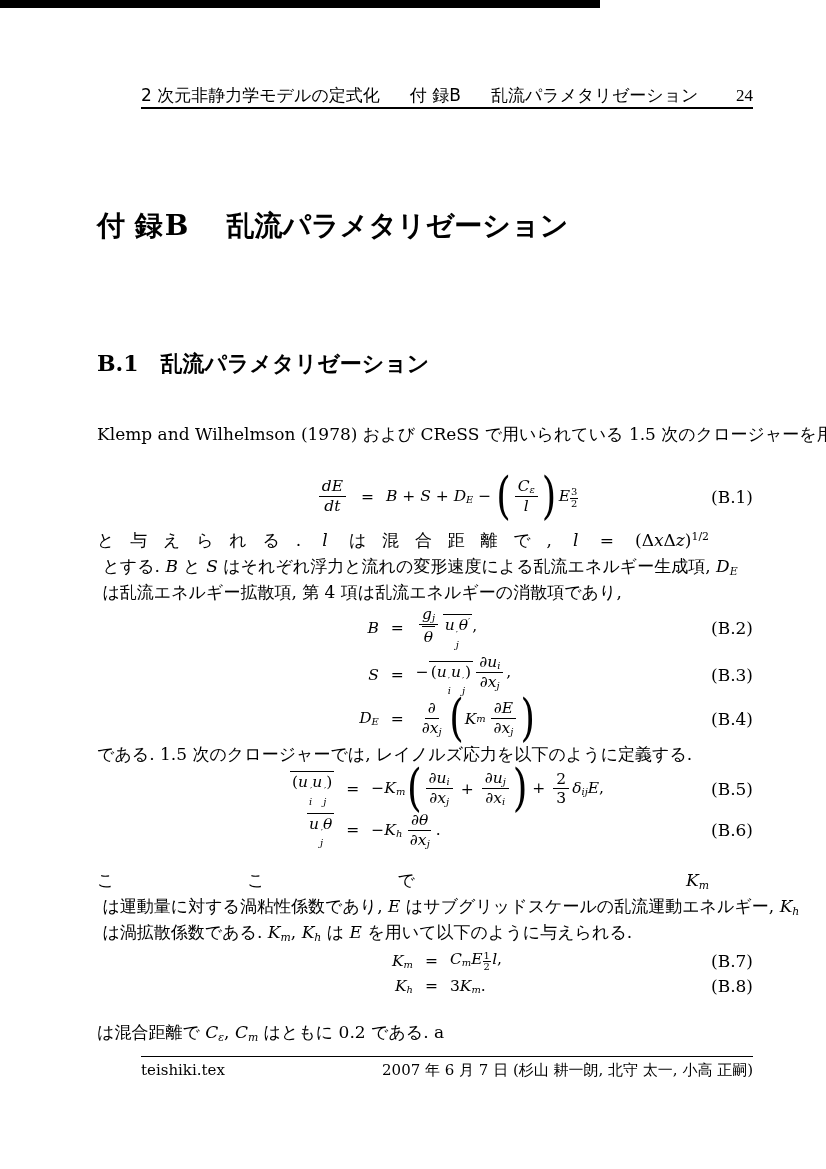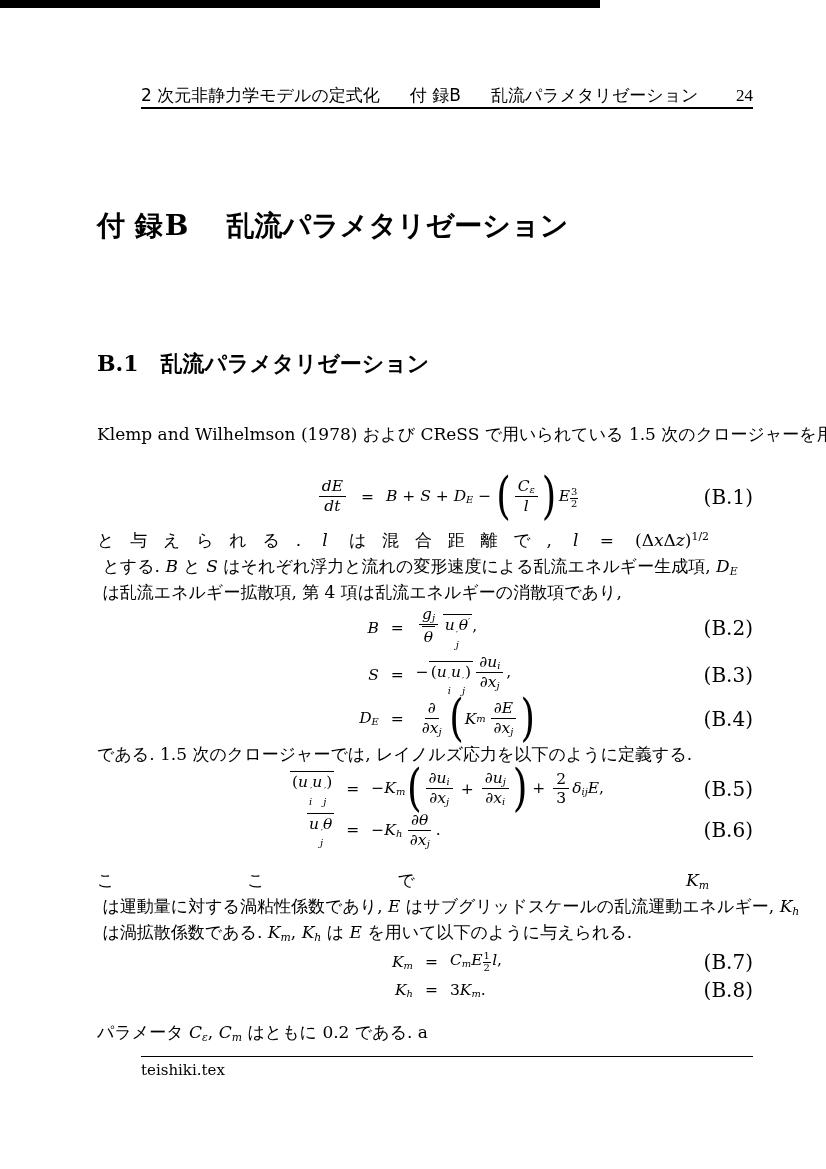--- a/index.html
+++ b/index.html
@@ -26,21 +26,21 @@
 
   .body{margin:0;font-size:17px;line-height:26px;text-align:justify;}
   .p1{top:421px;} .p2{top:527px;} .p3{top:741px;} .p4{top:867px;} .p5{top:1019px;}
 
   .eqg{display:grid;grid-template-columns:1fr max-content max-content max-content 1fr;
        row-gap:4px;align-items:center;font-size:15.5px;}
   .g1{top:478px;} .g2{top:606px;} .g3{top:770px;} .g4{top:950px;}
   .eqrel{padding:0 12px;}
   .eqlhs{justify-self:end;text-align:right;}
   .eqrhs{justify-self:start;}
-  .eqno{justify-self:end;text-align:right;font-size:20px;}
+  .eqno{justify-self:end;text-align:right;font-size:17px;}
 
   .mt{white-space:pre;}
   .it{font-style:italic;}
   .frac{display:inline-flex;flex-direction:column;align-items:center;vertical-align:middle;margin:0 3px;}
   .fnum{display:block;text-align:center;padding:0 3px 1px;border-bottom:1px solid #000;line-height:1.08;}
   .fden{display:block;text-align:left;padding:1px 3px 0;line-height:1.08;}
   .ovl{display:inline-block;border-top:1px solid #000;padding:2px 2px 0;line-height:1.15;}
   .pgrp{display:inline-flex;align-items:center;vertical-align:middle;}
   .pinner{display:inline-flex;align-items:center;padding:0 1px;}
   .paren{display:inline-block;line-height:1;transform-origin:50% 50%;}
@@ -200,18 +200,19 @@
           <span class="sfn">1</span>
           <span class="sfd">2</span>
         </span></span><span class="msp" style="width: 0.08em;"></span><span class="mt it">l</span><span class="mt">,</span></span>
     <span class="eqno">(B.7)</span>
     <span class="eqsp"></span>
     <span class="eqlhs"><span class="mt it">K</span><span class="sb it">h</span></span>
     <span class="eqrel">=</span>
     <span class="eqrhs"><span class="mt">3</span><span class="mt it">K</span><span class="sb it">m</span><span class="mt">.</span></span>
     <span class="eqno">(B.8)</span>
   </div>
-<p class="abs body p5"><span class="mt">パラメータ </span><span class="mt it">C</span><span class="sb it">ε</span><span class="mt">, </span><span class="mt it">C</span><span class="sb it">m</span><span class="mt"> はともに 0.2 である. a</span></p>
+<p class="abs body p5"><span class="mt">は混合距離で </span><span class="mt it">C</span><span class="sb it">ε</span><span class="mt">, </span><span class="mt it">C</span><span class="sb it">m</span><span class="mt"> はともに 0.2 である. a</span></p>
 
 <div class="abs frule"></div>
 <div class="abs footer">
   <span>teishiki.tex</span>
+  <span>2007 年 6 月 7 日 (杉山 耕一朗, 北守 太一, 小高 正嗣)</span>
 </div>
 
 </body></html>

